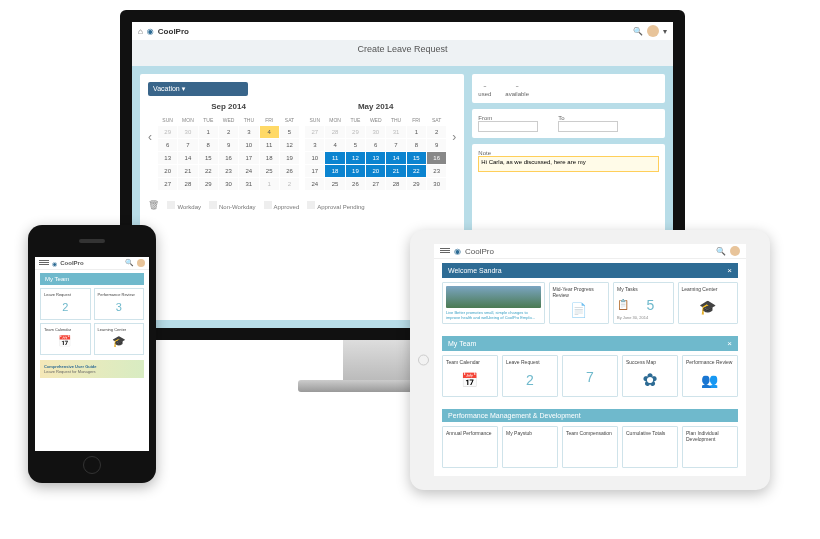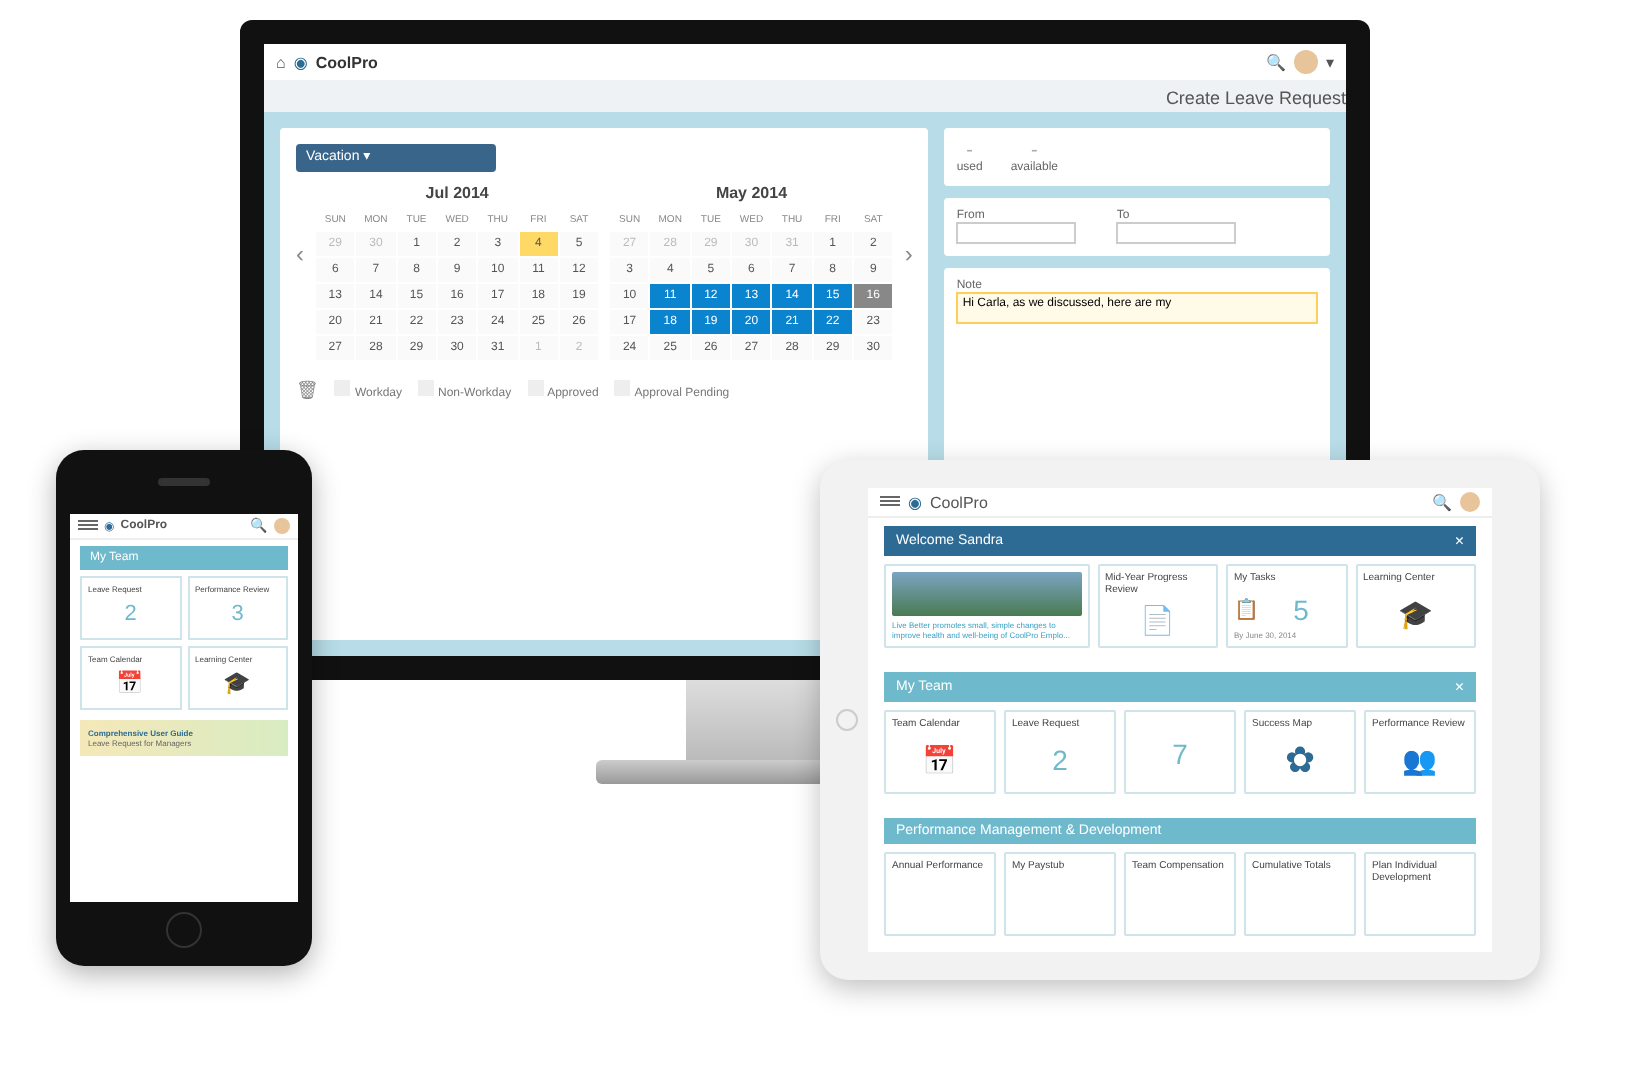--- a/index.html
+++ b/index.html
@@ -8,21 +8,21 @@
 
 .monitor{position:absolute;left:120px;top:10px;width:565px;height:395px}
 .monitor-screen{width:100%;height:330px;background:#000;border:12px solid #111;border-radius:6px;overflow:hidden}
 .monitor-stand{width:120px;height:40px;background:linear-gradient(#ddd,#bbb);margin:0 auto}
 .monitor-base{width:210px;height:12px;background:linear-gradient(#ccc,#999);margin:0 auto;border-radius:3px}
 
 .desktop-app{width:100%;height:100%;background:#b8dde8;display:flex;flex-direction:column}
 .app-topbar{height:18px;background:#fff;display:flex;align-items:center;padding:0 6px;gap:4px;font-size:8px;color:#555}
 .app-topbar .brand{font-weight:bold;color:#333}
 .app-topbar .spacer{flex:1}
-.page-title{height:16px;background:#eef2f4;text-align:right;font-size:9px;line-height:18px;color:#555}
+.page-title{height:26px;background:#eef2f4;text-align:center;font-size:9px;line-height:18px;color:#555}
 .desktop-body{flex:1;display:flex;padding:8px;gap:8px}
 .cal-panel{flex:1.6;background:#fff;border-radius:2px;padding:8px;display:flex;flex-direction:column}
 .side-panel{flex:1;display:flex;flex-direction:column;gap:6px}
 .dropdown{width:100px;height:14px;background:#39658a;color:#fff;font-size:7px;line-height:14px;padding:0 5px;border-radius:2px;margin-bottom:6px}
 .cal-row{display:flex;align-items:flex-start;gap:6px}
 .cal-nav{font-size:12px;color:#888;padding-top:28px;cursor:pointer}
 .calendar{flex:1}
 .cal-title{text-align:center;font-size:8px;font-weight:bold;color:#444;margin-bottom:4px}
 .cal-grid{display:grid;grid-template-columns:repeat(7,1fr);gap:1px}
 .cal-head{font-size:5px;color:#888;text-align:center;padding:2px 0;text-transform:uppercase}
@@ -98,21 +98,21 @@
         <span style="width:12px;height:12px;background:#e8c49a;border-radius:50%;display:inline-block"></span>
         <span>▾</span>
       </div>
       <div class="page-title">Create Leave Request</div>
       <div class="desktop-body">
         <div class="cal-panel">
           <div class="dropdown"><span>Vacation</span> ▾</div>
           <div class="cal-row">
             <div class="cal-nav">‹</div>
             <div class="calendar">
-              <div class="cal-title">Jul 2014</div>
+              <div class="cal-title">Sep 2014</div>
               <div class="cal-grid" id="cal1">
                   <div class="cal-head">SUN</div>
                   <div class="cal-head">MON</div>
                   <div class="cal-head">TUE</div>
                   <div class="cal-head">WED</div>
                   <div class="cal-head">THU</div>
                   <div class="cal-head">FRI</div>
                   <div class="cal-head">SAT</div>
                   <div class="cal-cell dim">29</div>
                   <div class="cal-cell dim">30</div>

